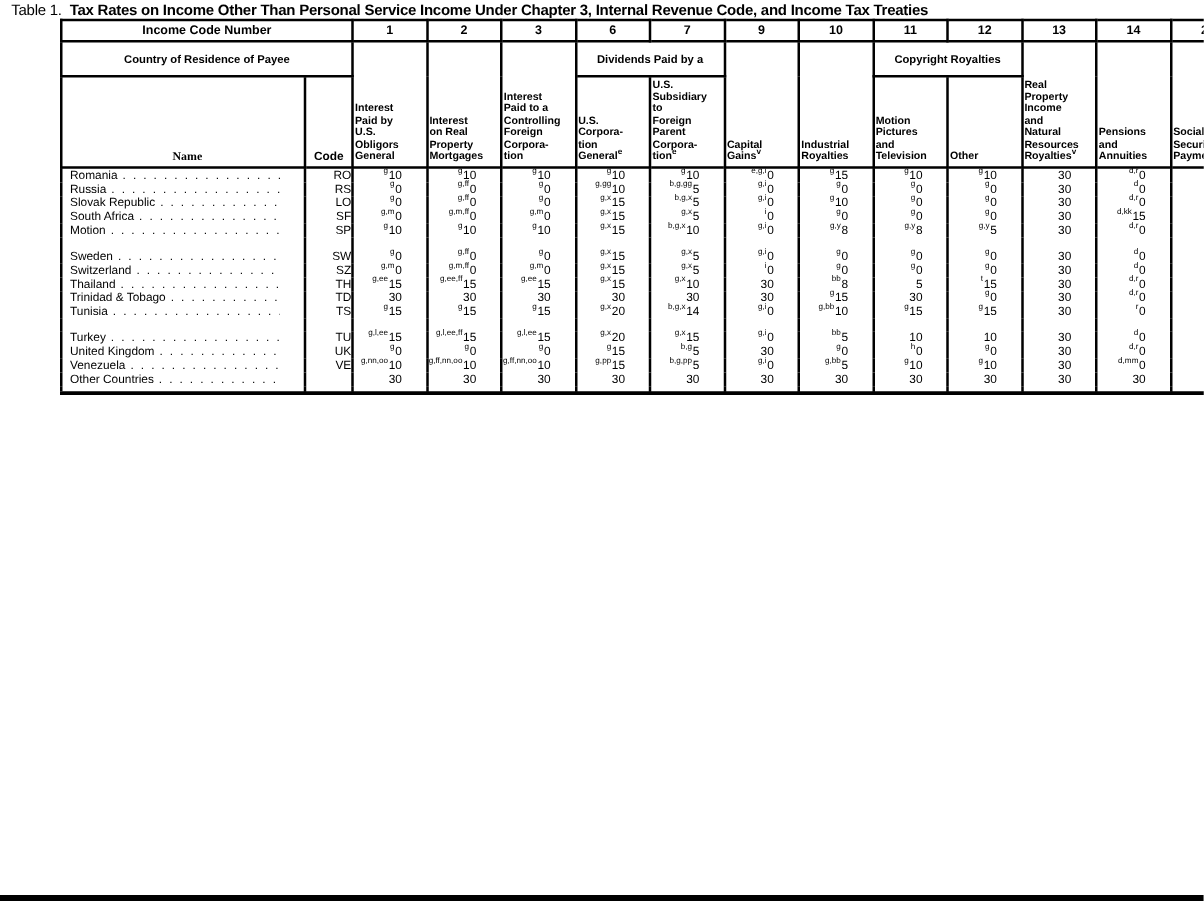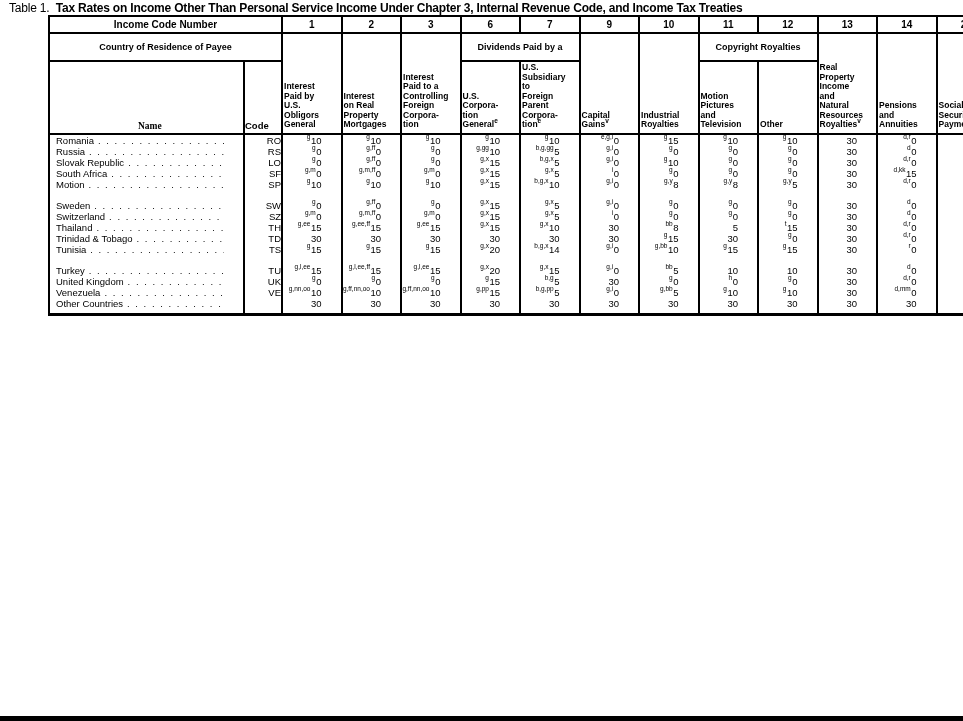--- a/index.html
+++ b/index.html
@@ -33,21 +33,21 @@
 
   .row-codes th { font-size: 10px; height: 17px; vertical-align: middle; text-align: center; padding: 0; }
   .row-groups th { height: 28px; vertical-align: middle; text-align: center; font-size: 9px; padding: 0; }
   th.tall-col {
     font-size: 8.5px; line-height: 9.5px;
     vertical-align: bottom; text-align: left;
     padding: 1px 12px 3px 1px;
   }
   th .lbl { white-space: pre-line; }
   th.name-head, th.code-head {
-    vertical-align: bottom; font-size: 9.5px; padding-bottom: 2px; text-align: left;
+    vertical-align: bottom; font-size: 9.5px; padding-bottom: 2px; text-align: center;
   }
   th.name-head { text-align: left; padding-left: 88px; font-family: Liberation Serif, serif; }
   sup { font-size: 6.5px; line-height: 0; letter-spacing: 0; }
 
   tbody td { font-size: 9.5px; height: 11px; line-height: 11px; padding: 0; }
   tbody tr.gap td { height: 10px; }
   tbody tr.pad td { height: 6px; }
   td.name-cell .namewrap {
     display: flex; overflow: hidden; white-space: nowrap;
     padding-left: 6px; padding-right: 19px; align-items: baseline;

